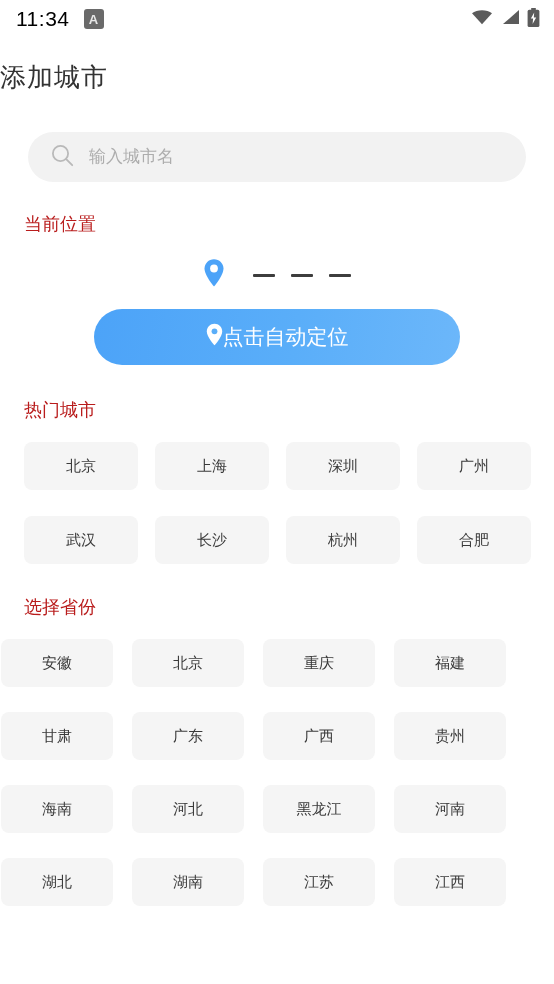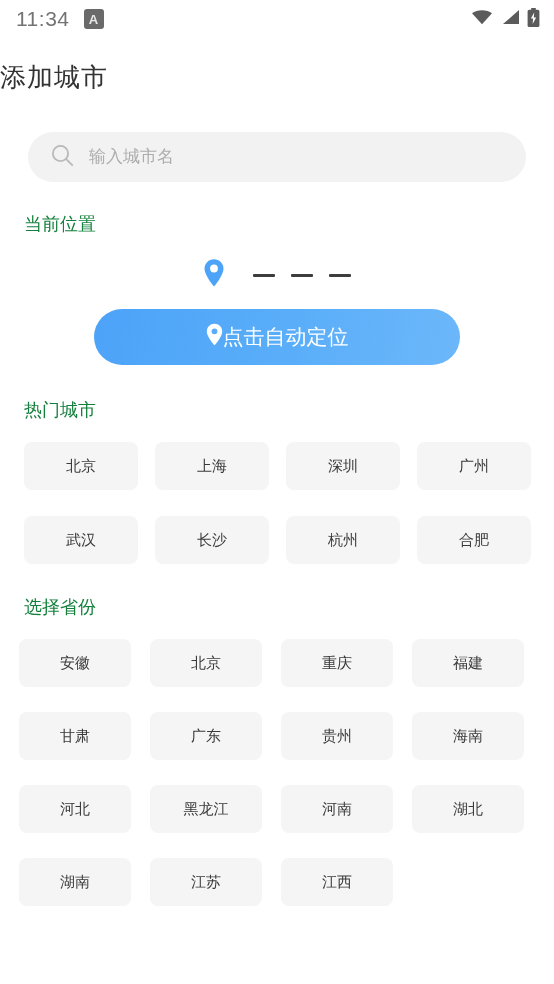--- a/index.html
+++ b/index.html
@@ -10,21 +10,21 @@
     overflow:hidden;
   }
   .screen { position:relative; width:554px; height:984px; background:#fff; }
 
   
   .statusbar {
     height:38px; display:flex; align-items:center;
     padding:0 14px 0 16px;
   }
   .sb-time {
-    font-size:21px; color:#737373; letter-spacing:.5px;
+    font-size:21px; color:#000000; letter-spacing:.5px;
     font-family:"Liberation Sans","DejaVu Sans",sans-serif;
   }
   .sb-badge {
     width:20px; height:20px; margin-left:14px; border-radius:3px;
     background:#6a6a6a; color:#e8e8e8; font-size:13px; font-weight:bold;
     display:flex; align-items:center; justify-content:center; line-height:1;
   }
   .sb-right { margin-left:auto; display:flex; align-items:center; gap:7px; }
   .ic-wifi   { width:22px; height:16px; }
   .ic-signal { width:20px; height:16px; }
@@ -45,21 +45,21 @@
   .search svg { flex:0 0 auto; }
   .search-input {
     border:0; outline:0; background:transparent; margin-left:14px;
     font-size:17px; color:#3a3a3a; width:100%;
     font-family:"Liberation Sans","DejaVu Sans",sans-serif;
   }
   .search-input::placeholder { color:#adadad; }
 
   
   .section-title {
-    font-size:18px; color:#15803d; padding:0 24px;
+    font-size:18px; color:#b91c1c; padding:0 24px;
   }
   .s-loc   { margin-top:30px; }
   .s-hot   { margin-top:33px; }
   .s-prov  { margin-top:31px; }
 
   
   .loc-row {
     display:flex; align-items:center; justify-content:center;
     margin-top:22px; gap:12px;
   }
@@ -76,21 +76,21 @@
     background:linear-gradient(100deg,#4ca3f8 0%,#5aaef9 55%,#6cb7fa 100%);
     color:#ffffff; font-size:21px;
     display:flex; align-items:center; justify-content:center; 
     font-family:"Liberation Sans","DejaVu Sans",sans-serif;
   }
 
   
   .grid { display:grid; margin-top:20px; }
   .grid-hot  { padding:0 24px; grid-template-columns:repeat(4,114px);
                column-gap:17px; row-gap:26px; }
-  .grid-prov { padding:0 19px; grid-template-columns:repeat(4,112px);
+  .grid-prov { padding:0 1px; grid-template-columns:repeat(4,112px);
                column-gap:19px; row-gap:25px; }
   .chip {
     height:48px; background:#f5f5f5; border-radius:8px;
     display:flex; align-items:center; justify-content:center;
     font-size:15px; color:#3a3a3a; cursor:pointer; user-select:none;
     font-family:"Liberation Sans","DejaVu Sans",sans-serif;
   }
 </style>
 </head>
 <body>
@@ -176,20 +176,21 @@
   </div>
 
   <div class="section-title s-prov">选择省份</div>
   <div class="grid grid-prov">
     <div class="chip">安徽</div>
     <div class="chip">北京</div>
     <div class="chip">重庆</div>
     <div class="chip">福建</div>
     <div class="chip">甘肃</div>
     <div class="chip">广东</div>
+    <div class="chip">广西</div>
     <div class="chip">贵州</div>
     <div class="chip">海南</div>
     <div class="chip">河北</div>
     <div class="chip">黑龙江</div>
     <div class="chip">河南</div>
     <div class="chip">湖北</div>
     <div class="chip">湖南</div>
     <div class="chip">江苏</div>
     <div class="chip">江西</div>
   </div>

